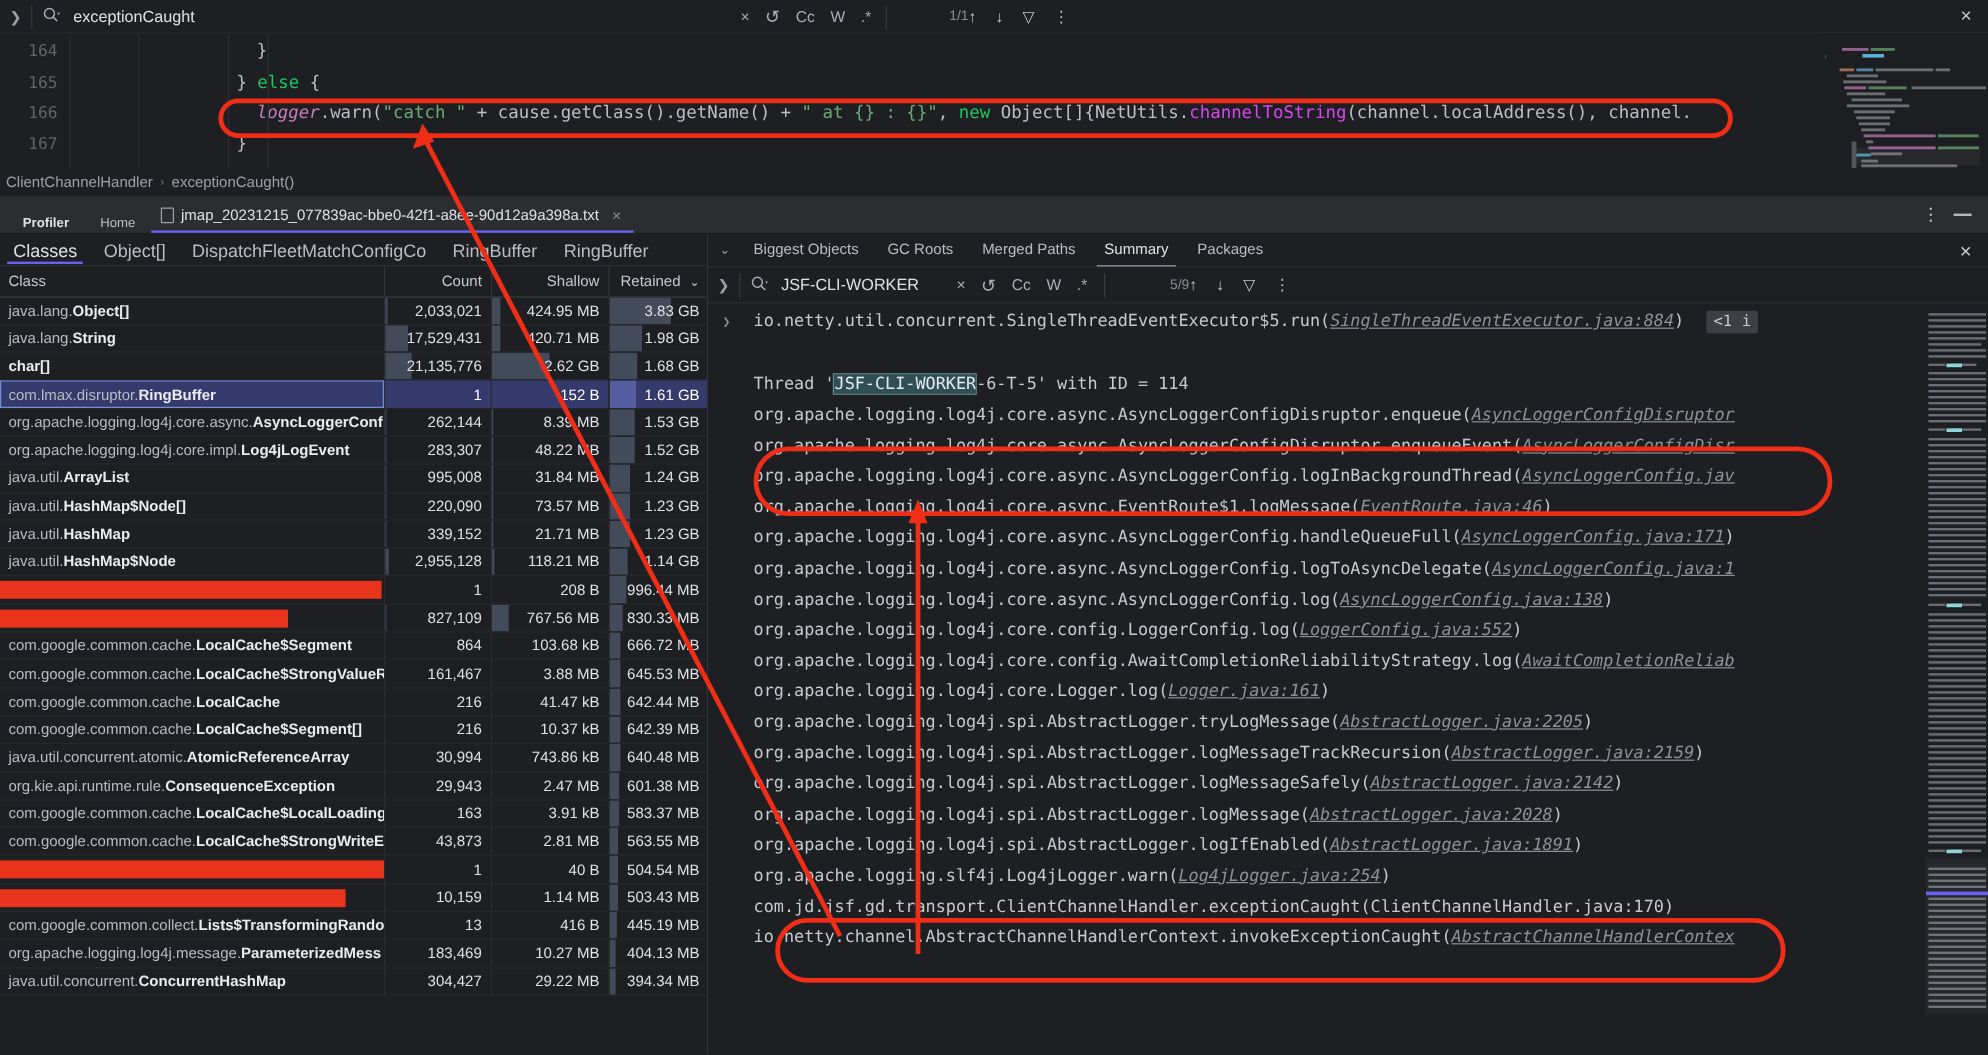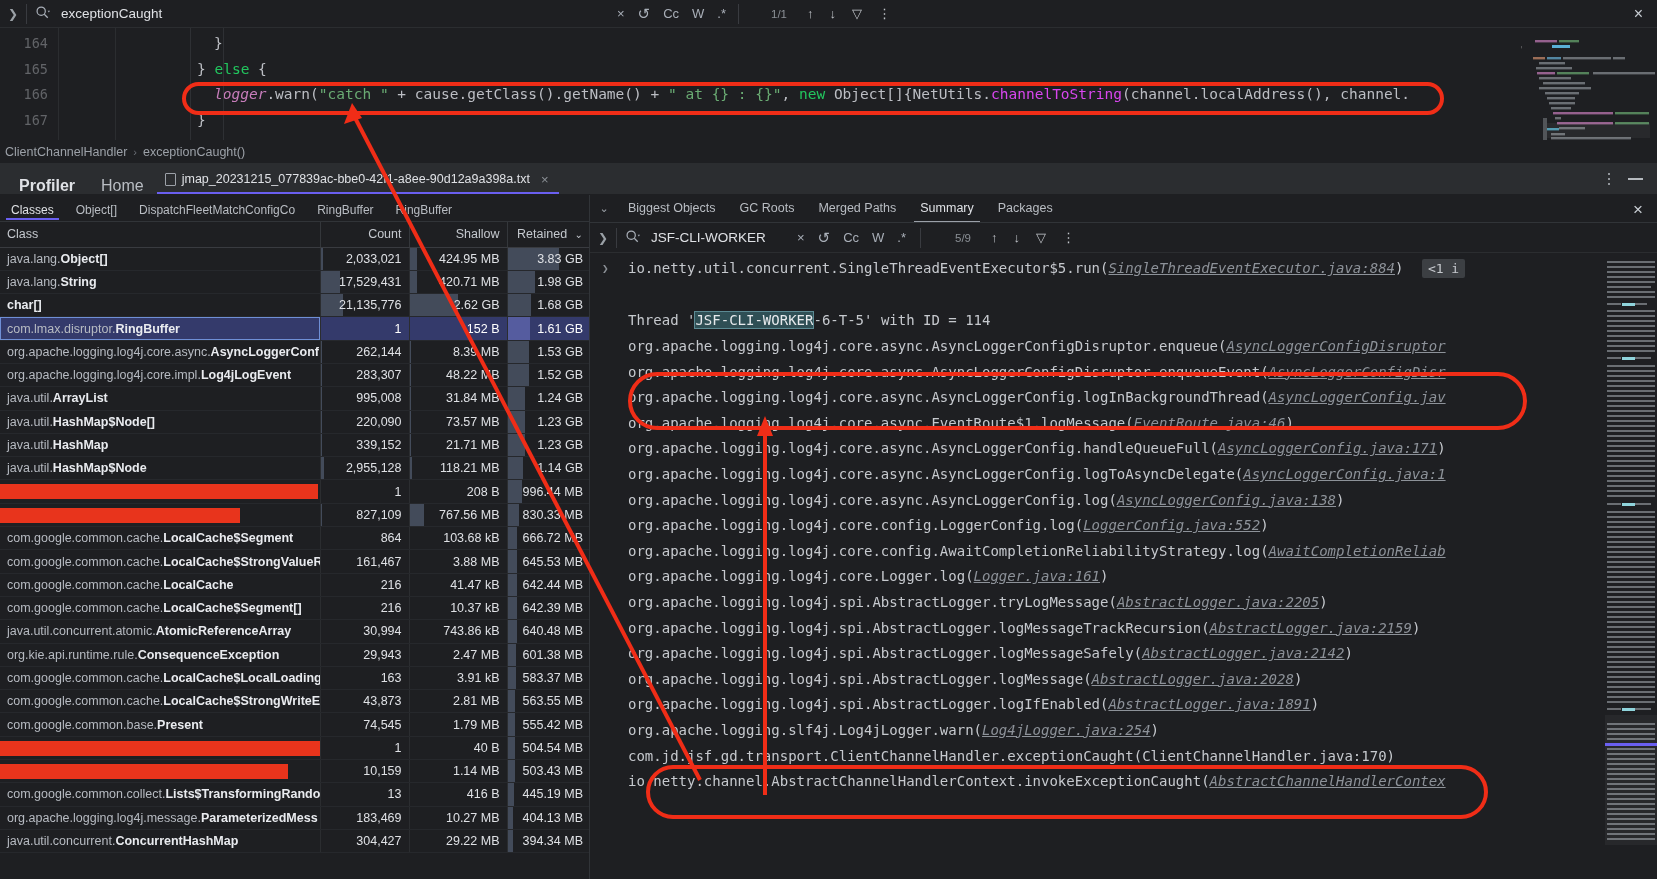--- a/index.html
+++ b/index.html
@@ -16,21 +16,21 @@
   .find-bar {
     height: 28px; background: #1e1f22; display: flex; align-items: center;
     flex: 0 0 28px; border-bottom: 1px solid #2b2d30; position: relative;
   }
   .fb-expand { width: 26px; text-align: center; color: #9aa0a6; font-size: 12px; cursor: pointer; }
   .fb-sep { width: 1px; height: 20px; background: #393b40; }
   .fb-search-icon { width: 30px; text-align: center; color: #a9afb8; font-size: 13px; }
   .fb-query { flex: 0 0 auto; font-size: 13.5px; color: #dfe1e5; padding-left: 4px; min-width: 260px; }
   .fb-opts { display: flex; align-items: center; gap: 13px; color: #a9afb8; font-size: 13px; margin-left: auto; }
   .fb-opts .op { cursor: pointer; }
-  .fb-count { color: #8b9096; font-size: 11.5px; width: 56px; text-align: center; }
+  .fb-count { color: #8b9096; font-size: 11.5px; width: 56px; text-align: right; }
   .fb-navs { display: flex; align-items: center; gap: 16px; color: #c0c4c9; font-size: 13px; margin-right: 10px; }
   .fb-close { position: absolute; right: 14px; top: 5px; color: #c9ced4; font-size: 16px; cursor: pointer; line-height: 18px; }
 
   
   .editor {
     flex: 0 0 112px; background: #1e1f22; position: relative; display: flex;
     font-family: "DejaVu Sans Mono", monospace; font-size: 14.5px; overflow: hidden;
   }
   .gutter { width: 58px; flex: 0 0 58px; text-align: right; padding-right: 10px; color: #626468; padding-top: 3px; }
   .gutter div { height: 25.5px; line-height: 25.5px; font-size: 13.5px; }
@@ -50,42 +50,42 @@
     flex: 0 0 24px; background: #1e1f22; display: flex; align-items: center;
     padding-left: 5px; font-size: 12.5px; color: #9ca1a8; gap: 6px; border-bottom: 1px solid #2b2d30;
   }
   .breadcrumb .sep { color: #6b6f76; font-size: 11px; }
 
   
   .tw-header {
     flex: 0 0 30px; background: #2b2d30; display: flex; align-items: center;
     padding-left: 6px; gap: 0px; position: relative; border-bottom: 1px solid #1e1f22;
   }
-  .tw-tab { padding: 0 13px; height: 17px; line-height: 30px; font-size: 16px; color: #b9bdc3; cursor: pointer; }
+  .tw-tab { padding: 0 13px; height: 17px; line-height: 30px; font-size: 11px; color: #b9bdc3; cursor: pointer; }
   .tw-tab.bold { font-weight: bold; color: #dfe1e5; }
   .tw-filetab {
     display: flex; align-items: center; gap: 6px; padding: 0 10px 0 8px; height: 30px;
     position: relative; cursor: pointer;
   }
   .tw-filetab .nm { font-size: 12.5px; color: #dfe1e5; }
   .tw-filetab .xc { color: #8b9096; font-size: 13px; margin-left: 5px; }
   .tw-filetab::after { content:""; position:absolute; left:0; right:0; bottom:0; height:2px; background:#6a5ff0; }
   .tw-doc-icon { width: 11px; height: 13px; border: 1px solid #9ca1a8; border-radius: 1px; display:inline-block; }
   .tw-right { margin-left: auto; display: flex; align-items: center; gap: 18px; padding-right: 14px; color: #b6babf; }
   .dots-v { display:flex; flex-direction: column; gap: 2.5px; align-items:center; cursor:pointer; }
   .dots-v i { width: 2.5px; height: 2.5px; background:#b6babf; display:block; border-radius:50%; }
   .minus { width: 15px; height: 1.5px; background: #b6babf; display:block; cursor:pointer; }
 
   
   .body { flex: 1; display: flex; min-height: 0; position: relative; }
 
   
   .left { width: 590px; flex: 0 0 590px; background: #1e1f22; display: flex; flex-direction: column; min-height: 0; border-right: 1px solid #313438; }
   .sub-tabs { flex: 0 0 27px; display: flex; align-items: center; border-bottom: 1px solid #313438; background:#1e1f22; }
-  .sub-tab { padding: 0 11px; height: 23px; line-height: 26px; font-size: 12px; color: #b9bdc3; cursor: pointer; position: relative; white-space: nowrap; }
+  .sub-tab { padding: 0 11px; height: 23px; line-height: 26px; font-size: 15px; color: #b9bdc3; cursor: pointer; position: relative; white-space: nowrap; }
   .sub-tab.active { color: #dfe1e5; }
   .sub-tab.active::after { content:""; position:absolute; left:6px; right:6px; bottom:0; height:2px; background:#6a5ff0; }
 
   table.grid { width: 100%; border-collapse: collapse; table-layout: fixed; }
   table.grid th {
     font-size: 12.5px; font-weight: normal; color: #c4c8ce; text-align: left;
     height: 25px; background: #1e1f22; border-bottom: 1px solid #393b40;
     padding: 0 7px; position: relative;
   }
   table.grid th.num { text-align: right; }
@@ -392,26 +392,20 @@
                 <td><span class="cls-pkg">com.google.common.cache.</span><span class="cls-name">LocalCache$LocalLoading</span></td>
                 <td class="num"><span class="cellv">163</span></td>
                 <td class="num"><span class="cellv">3.91 kB</span></td>
                 <td class="num"><span class="bar" style="width: 10%;"></span><span class="cellv">583.37 MB</span></td>
               </tr>
               <tr>
                 <td><span class="cls-pkg">com.google.common.cache.</span><span class="cls-name">LocalCache$StrongWriteE</span></td>
                 <td class="num"><span class="cellv">43,873</span></td>
                 <td class="num"><span class="cellv">2.81 MB</span></td>
                 <td class="num"><span class="bar" style="width: 9%;"></span><span class="cellv">563.55 MB</span></td>
-              </tr>
-              <tr>
-                <td><span class="cls-pkg">com.google.common.base.</span><span class="cls-name">Present</span></td>
-                <td class="num"><span class="cellv">74,545</span></td>
-                <td class="num"><span class="cellv">1.79 MB</span></td>
-                <td class="num"><span class="bar" style="width: 9%;"></span><span class="cellv">555.42 MB</span></td>
               </tr>
               <tr>
                 <td>
                   <span class="redact" style="width: 328px;"></span>
                 </td>
                 <td class="num"><span class="cellv">1</span></td>
                 <td class="num"><span class="cellv">40 B</span></td>
                 <td class="num"><span class="bar" style="width: 9%;"></span><span class="cellv">504.54 MB</span></td>
               </tr>
               <tr>

